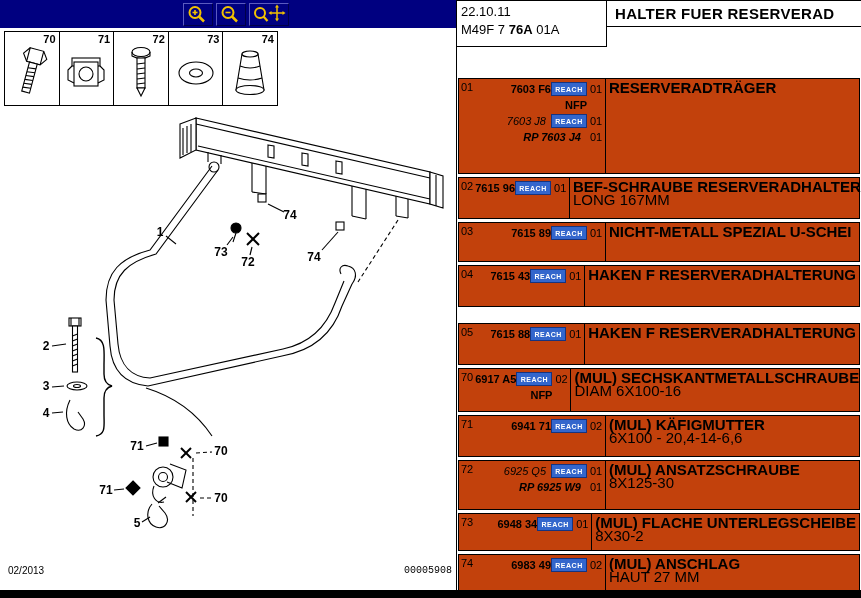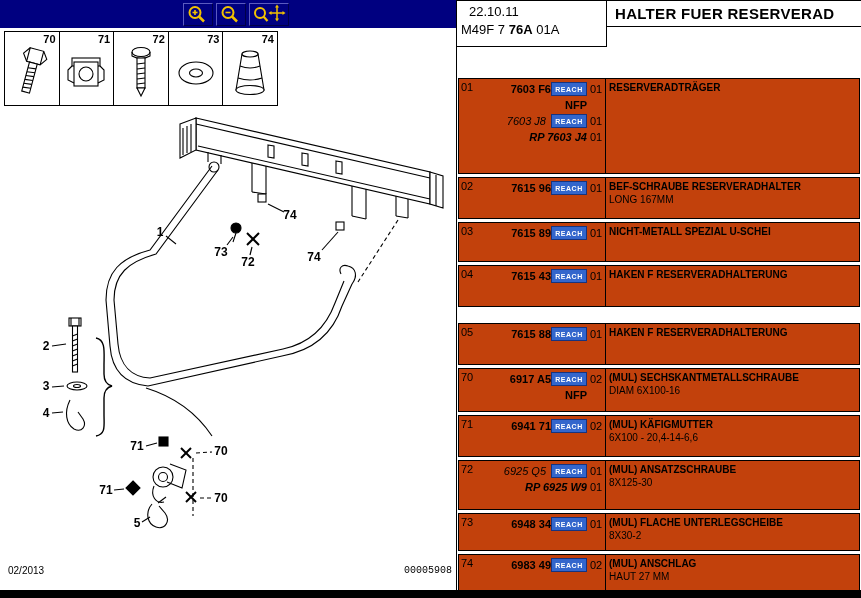--- a/index.html
+++ b/index.html
@@ -24,42 +24,42 @@
   .diagram text{font-family:"Liberation Sans",sans-serif;font-size:12px;font-weight:bold;}
 
   .footer-left{position:absolute;left:8px;top:565px;font-size:10px;}
   .footer-right{position:absolute;left:396px;top:565px;width:56px;font-size:10px;text-align:right;font-family:Liberation Mono, monospace;}
 
   .vline{position:absolute;left:456px;top:0;width:1px;height:590px;background:#000;}
 
   
   .hdr-left{position:absolute;left:457px;top:0;width:150px;height:47px;background:#fff;
             border-top:1px solid #000;border-right:1px solid #000;border-bottom:1px solid #000;box-sizing:border-box;}
-  .hdate{padding:3px 0 0 12px;font-size:13px;}
+  .hdate{padding:3px 0 0 4px;font-size:13px;}
   .hcode{padding:3px 0 0 4px;font-size:13px;}
   .hcode .b{font-weight:bold;}
   .hdr-right{position:absolute;left:607px;top:0;width:254px;height:27px;background:#fff;
              border-top:1px solid #000;border-bottom:1px solid #000;box-sizing:border-box;}
   .htitle{display:block;padding:4px 0 0 8px;font-size:15px;font-weight:bold;letter-spacing:.3px;}
 
   
   .ptable{position:absolute;left:458px;top:78px;width:402px;}
   .trow{display:flex;border:1px solid #000;margin-bottom:3px;box-sizing:border-box;background:#c2410c;}
   .ref{width:20px;font-size:11px;padding:2px 0 0 2px;box-sizing:border-box;}
   .pncol{width:126px;padding-top:2px;box-sizing:border-box;}
   .pline{display:flex;align-items:center;height:16px;}
   .pn{flex:1;font-size:11px;padding-left:2px;white-space:nowrap;text-align:right;}
   .pn.primary{font-weight:bold;}
   .pn.nfp{font-weight:bold;text-align:right;padding-right:3px;}
   .pn.sub{font-style:italic;text-align:right;padding-right:5px;}
-  .pn.rp{font-style:italic;font-weight:bold;text-align:right;padding-right:3px;}
+  .pn.rp{font-style:italic;font-weight:bold;text-align:right;padding-right:9px;}
   .reach{flex:0 0 36px;background:#3366cc;color:#fff;font-size:7px;font-weight:bold;text-align:center;
          padding:2.5px 0;border:1px solid #16337f;margin-right:3px;letter-spacing:.5px;box-sizing:border-box;}
   .qty{flex:0 0 15px;font-size:11px;}
-  .desc{flex:1;border-left:1px solid #000;padding:2px 3px;font-size:10px;box-sizing:border-box;}
+  .desc{flex:1;border-left:1px solid #000;padding:2px 3px;font-size:15px;box-sizing:border-box;}
   .dline{line-height:13px;white-space:nowrap;}
   .dline.bold{font-weight:bold;}
 
   .bottombar{position:absolute;left:0;top:590px;width:861px;height:8px;background:#000;}
 </style>
 </head>
 <body>
 
 <div class="page">
 

